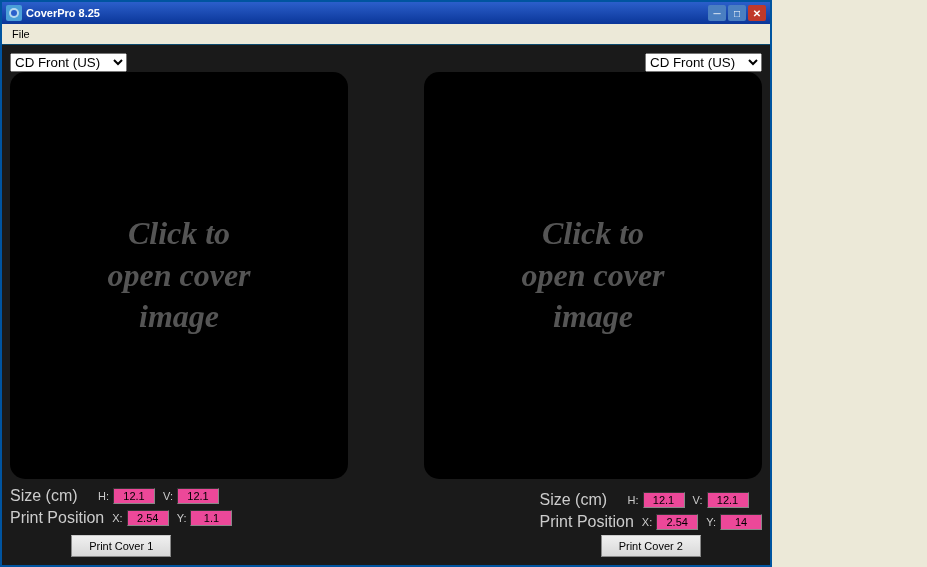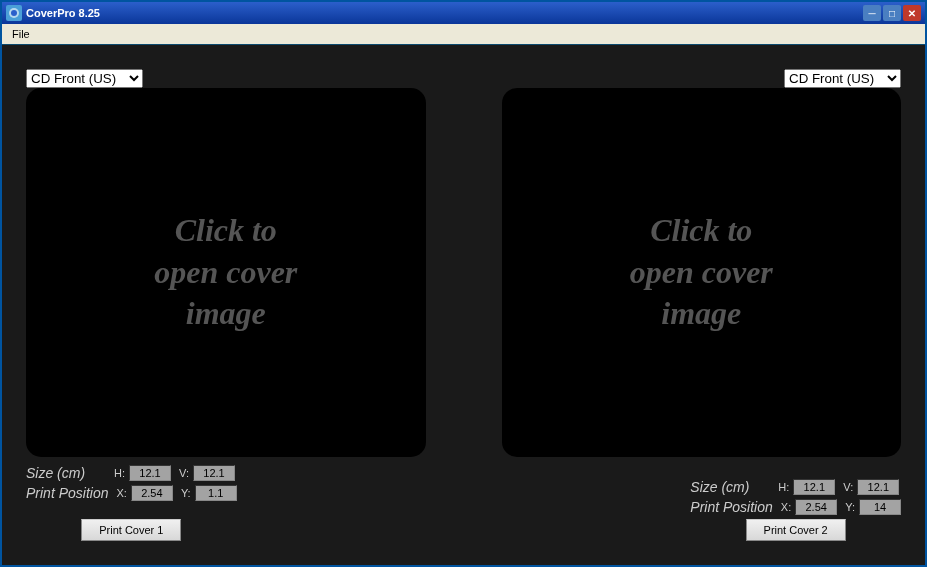--- a/index.html
+++ b/index.html
@@ -6,21 +6,21 @@
     body {
       width: 927px;
       height: 567px;
       background: #ece9d8;
       font-family: 'Tahoma', 'Arial', sans-serif;
       font-size: 11px;
       overflow: hidden;
     }
     
     .window {
-      width: 927px;
+      width: 772px;
       height: 567px;
       display: flex;
       flex-direction: column;
       border: 2px solid #0054a0;
       background: #ece9d8;
     }
     .titlebar {
       background: linear-gradient(to bottom, #2b5fcb 0%, #0a3699 100%);
       height: 22px;
       display: flex;
@@ -75,21 +75,21 @@
       display: inline-block;
       padding: 2px 6px;
       cursor: pointer;
       font-size: 11px;
     }
     .content {
       flex: 1;
       background: #1a1a1a;
       display: flex;
       flex-direction: column;
-      padding: 24px;
+      padding: 8px;
     }
     .panels-row {
       display: flex;
       flex: 1;
       gap: 8px;
     }
     .image-panel {
       flex: 1;
       background: #000;
       display: flex;
@@ -130,34 +130,33 @@
       gap: 6px;
     }
     .size-row, .pos-row {
       display: flex;
       align-items: center;
       gap: 4px;
       color: #ccc;
     }
     .size-row label, .pos-row label {
       color: #ccc;
-      font-size: 14px;
+      font-size: 16px;
       min-width: 80px;
-      font-style: italic;
     }
     .coord-label {
       color: #ccc;
       font-size: 11px;
       margin-left: 4px;
     }
     .coord-input {
       width: 42px;
       padding: 1px 3px;
       font-size: 11px;
-      background: #a3a3a3;
+      background: #ec4899;
       border: 1px inset #888;
       text-align: center;
     }
     .print-btn {
       padding: 4px 16px;
       font-size: 11px;
       background: linear-gradient(to bottom, #f0f0f0, #d8d8d8);
       border: 1px solid #888;
       border-top-color: #ccc;
       cursor: pointer;
@@ -241,21 +240,21 @@
           <span class="coord-label">V:</span>
           <input class="coord-input" type="text" value="12.1" style="">
         </div>
         <div class="pos-row">
           <label>Print Position</label>
           <span class="coord-label">X:</span>
           <input class="coord-input" type="text" value="2.54" style="">
           <span class="coord-label">Y:</span>
           <input class="coord-input" type="text" value="1.1" style="">
         </div>
-        <div style="display:flex; justify-content:center; margin-top:14px;">
+        <div style="display:flex; justify-content:center; margin-top:4px;">
           <button class="print-btn">Print Cover 1</button>
         </div>
       </div>
 
 
       <div class="controls-right">
         <div class="size-row">
           <label>Size (cm)</label>
           <span class="coord-label">H:</span>
           <input class="coord-input" type="text" value="12.1" style="">

